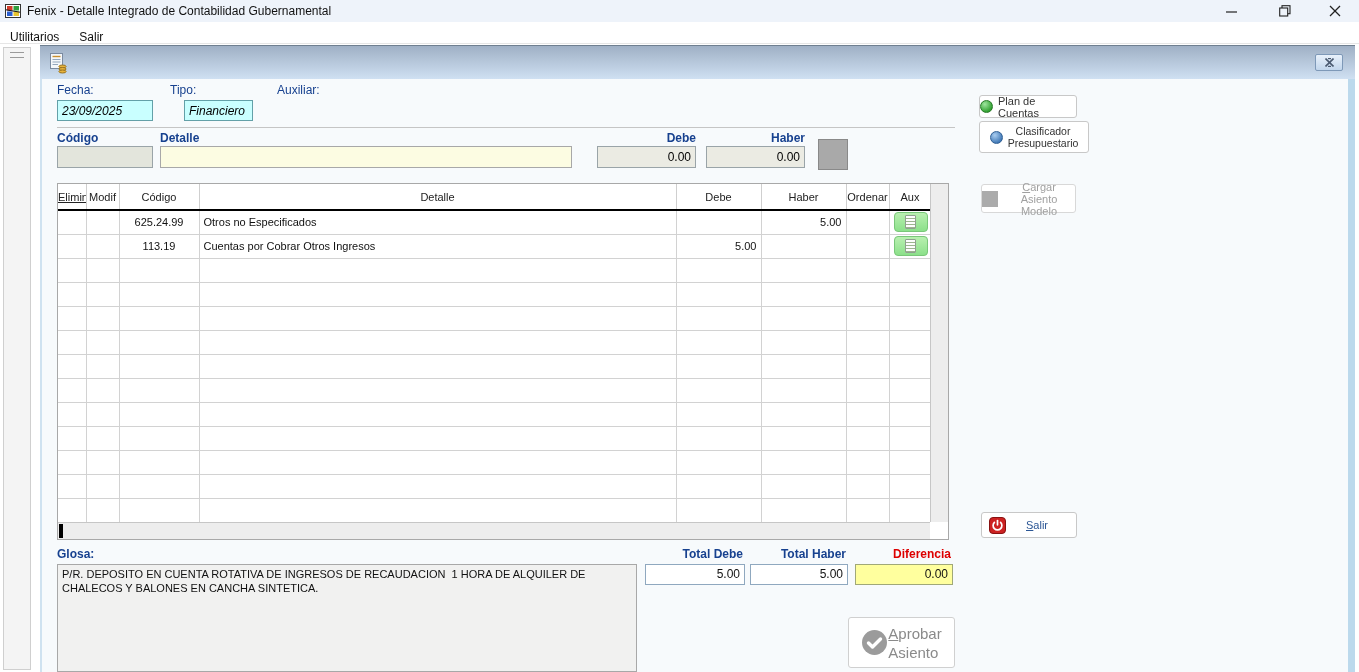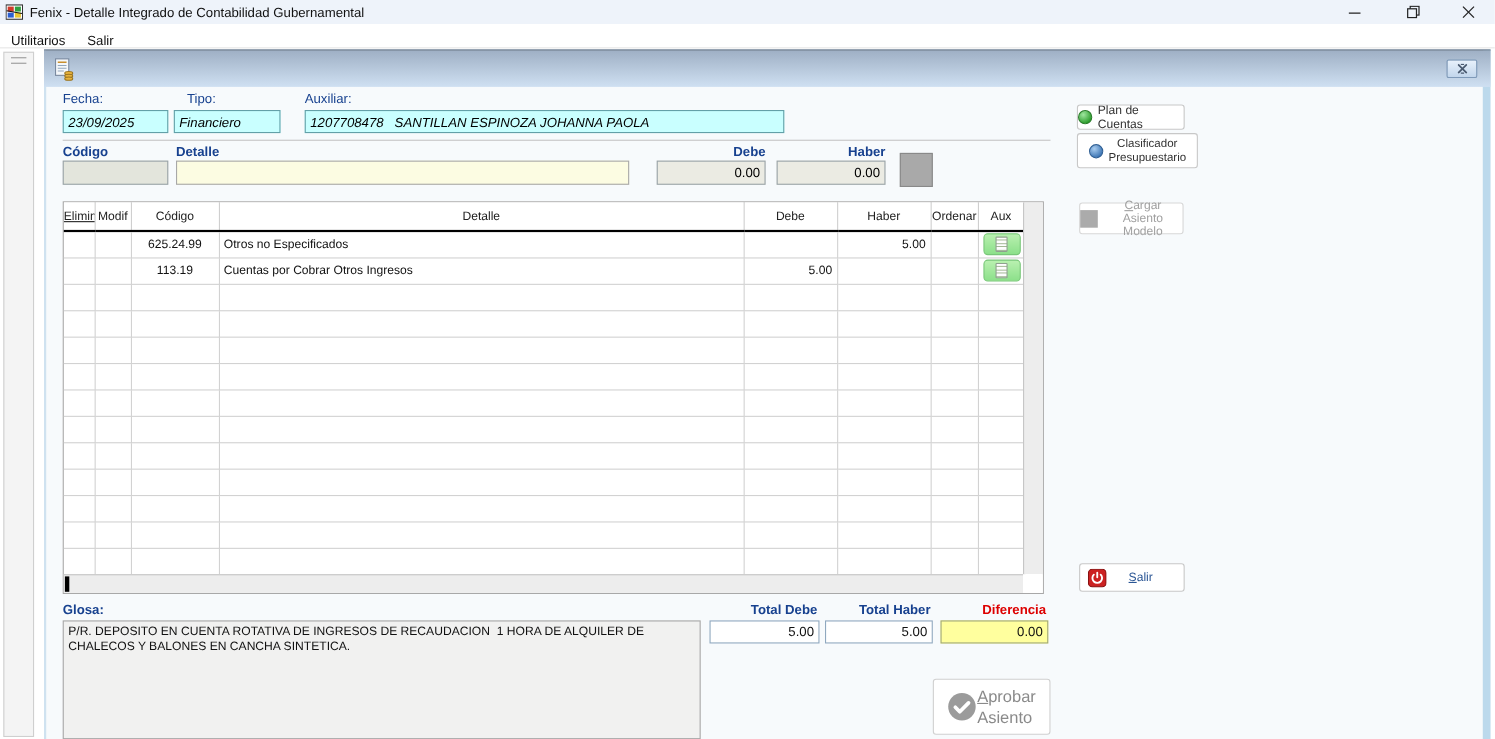--- a/index.html
+++ b/index.html
@@ -138,23 +138,22 @@
         <line x1="8.5" y1="0.5" x2="0.5" y2="8.5" stroke="#4a5a70" stroke-width="1.6"></line>
         <line x1="3" y1="0.5" x2="6" y2="0.5" stroke="#4a5a70" stroke-width="1.4"></line>
         <line x1="3" y1="8.5" x2="6" y2="8.5" stroke="#4a5a70" stroke-width="1.4"></line>
       </svg>
     </span>
   </div>
 
   <div class="abs lbl" style="left:57px; top:83px;">Fecha:</div>
   <input class="abs fld fld-cyan" style="left: 57px; top: 100px; width: 96px;" value="23/09/2025">
   <div class="abs lbl" style="left:170px; top:83px;">Tipo:</div>
-  <input class="abs fld fld-cyan" style="left: 158px; top: 100px; width: 97px;" value="Financiero">
+  <input class="abs fld fld-cyan" style="left: 184px; top: 100px; width: 69px;" value="Financiero">
   <div class="abs lbl" style="left:277px; top:83px;">Auxiliar:</div>
-  <input class="abs fld fld-cyan" style="left: 277px; top: 100px; width: 436px;" value="1207708478   SANTILLAN ESPINOZA JOHANNA PAOLA">
 
   <div class="abs sep" style="left:57px; top:127px; width:898px;"></div>
 
   <div class="abs lbl-b" style="left:57px; top:131px;">Código</div>
   <div class="abs lbl-b r" style="left:640px; top:131px; width:56px;">Debe</div>
   <div class="abs lbl-b r" style="left:749px; top:131px; width:56px;">Haber</div>
   <div class="abs lbl-b" style="left:160px; top:131px;">Detalle</div>
   <input class="abs fld fld-gray" style="left: 57px; top: 146px; width: 96px; height: 22px;" value="">
   <input class="abs fld fld-yellowpale" style="left: 160px; top: 146px; width: 412px; height: 22px;" value="">
   <input class="abs fld fld-num" style="left: 597px; top: 146px; width: 99px; height: 22px;" value="0.00">

